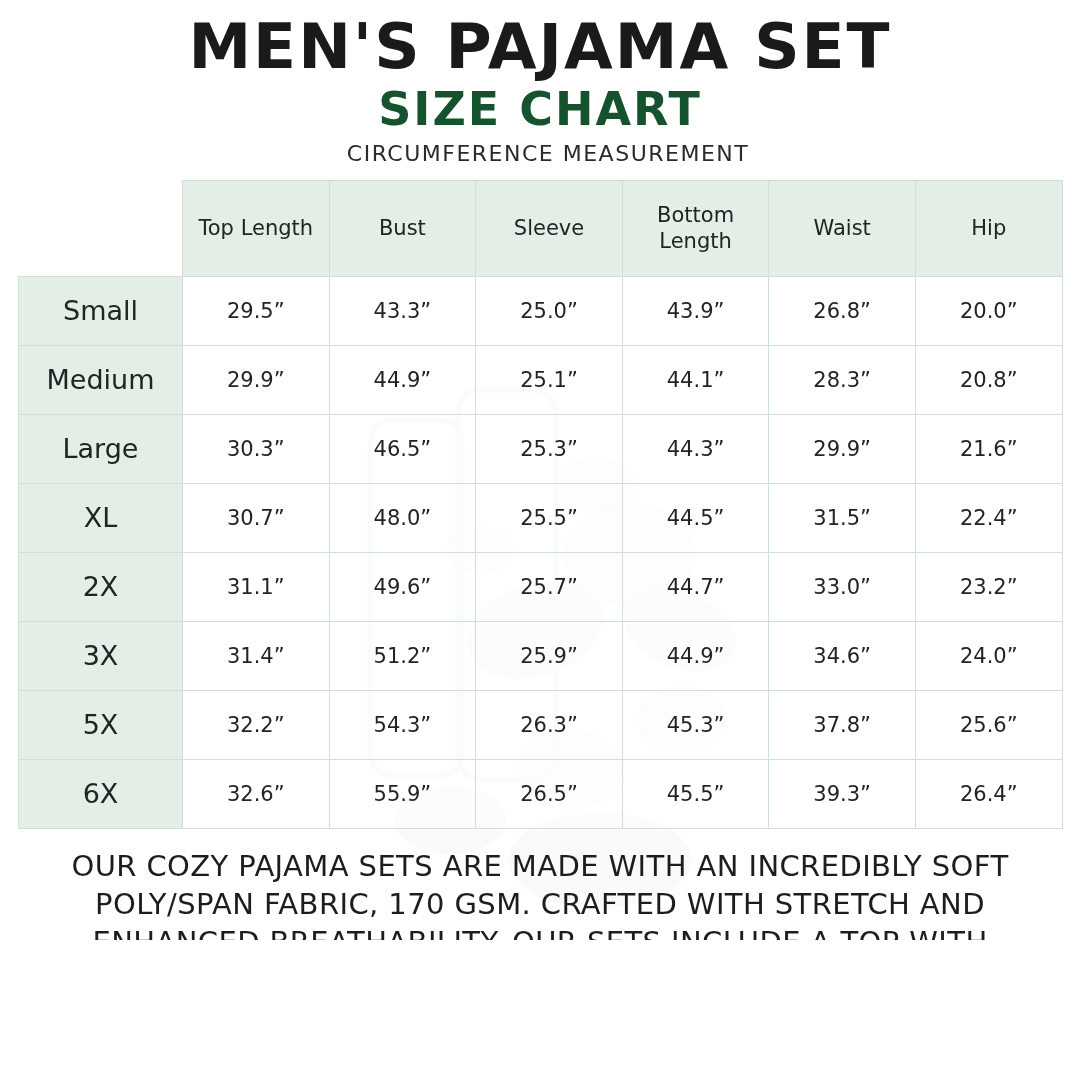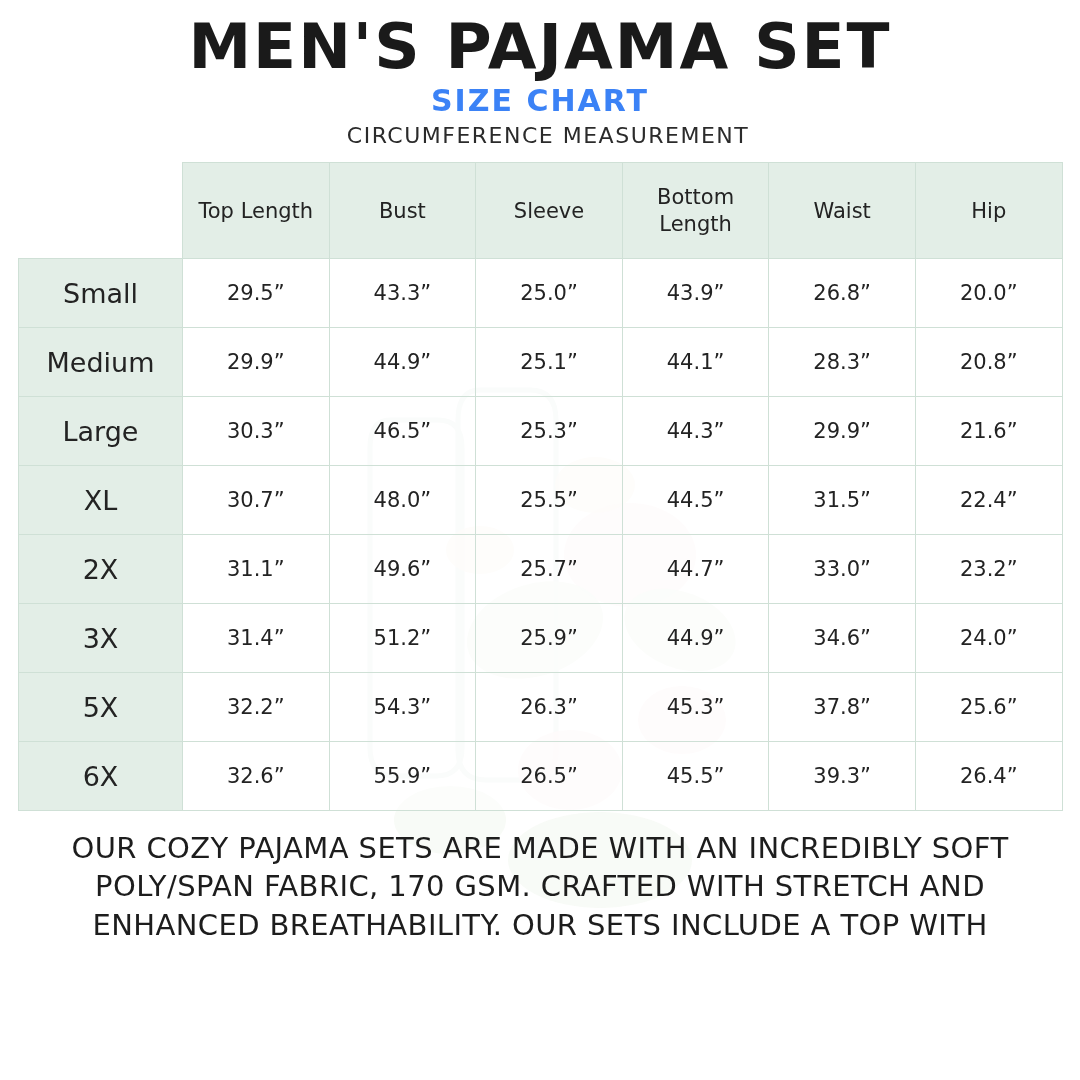--- a/index.html
+++ b/index.html
@@ -44,23 +44,23 @@
     font-size: 63px;
     letter-spacing: 2px;
     color: #1a1a1a;
     line-height: 1.05;
     margin: 0;
     text-transform: uppercase;
   }
   .title-sub {
     font-family: "DejaVu Sans", sans-serif;
     font-weight: bold;
-    font-size: 30px;
+    font-size: 46px;
     letter-spacing: 2px;
-    color: #3b82f6;
+    color: #14532d;
     line-height: 1.1;
     margin: 4px 0 0 0;
     text-transform: uppercase;
   }
   .title-note {
     font-family: "DejaVu Sans", sans-serif;
     font-size: 22px;
     letter-spacing: 1.5px;
     color: #2b2b2b;
     margin: 6px 0 0 0;

